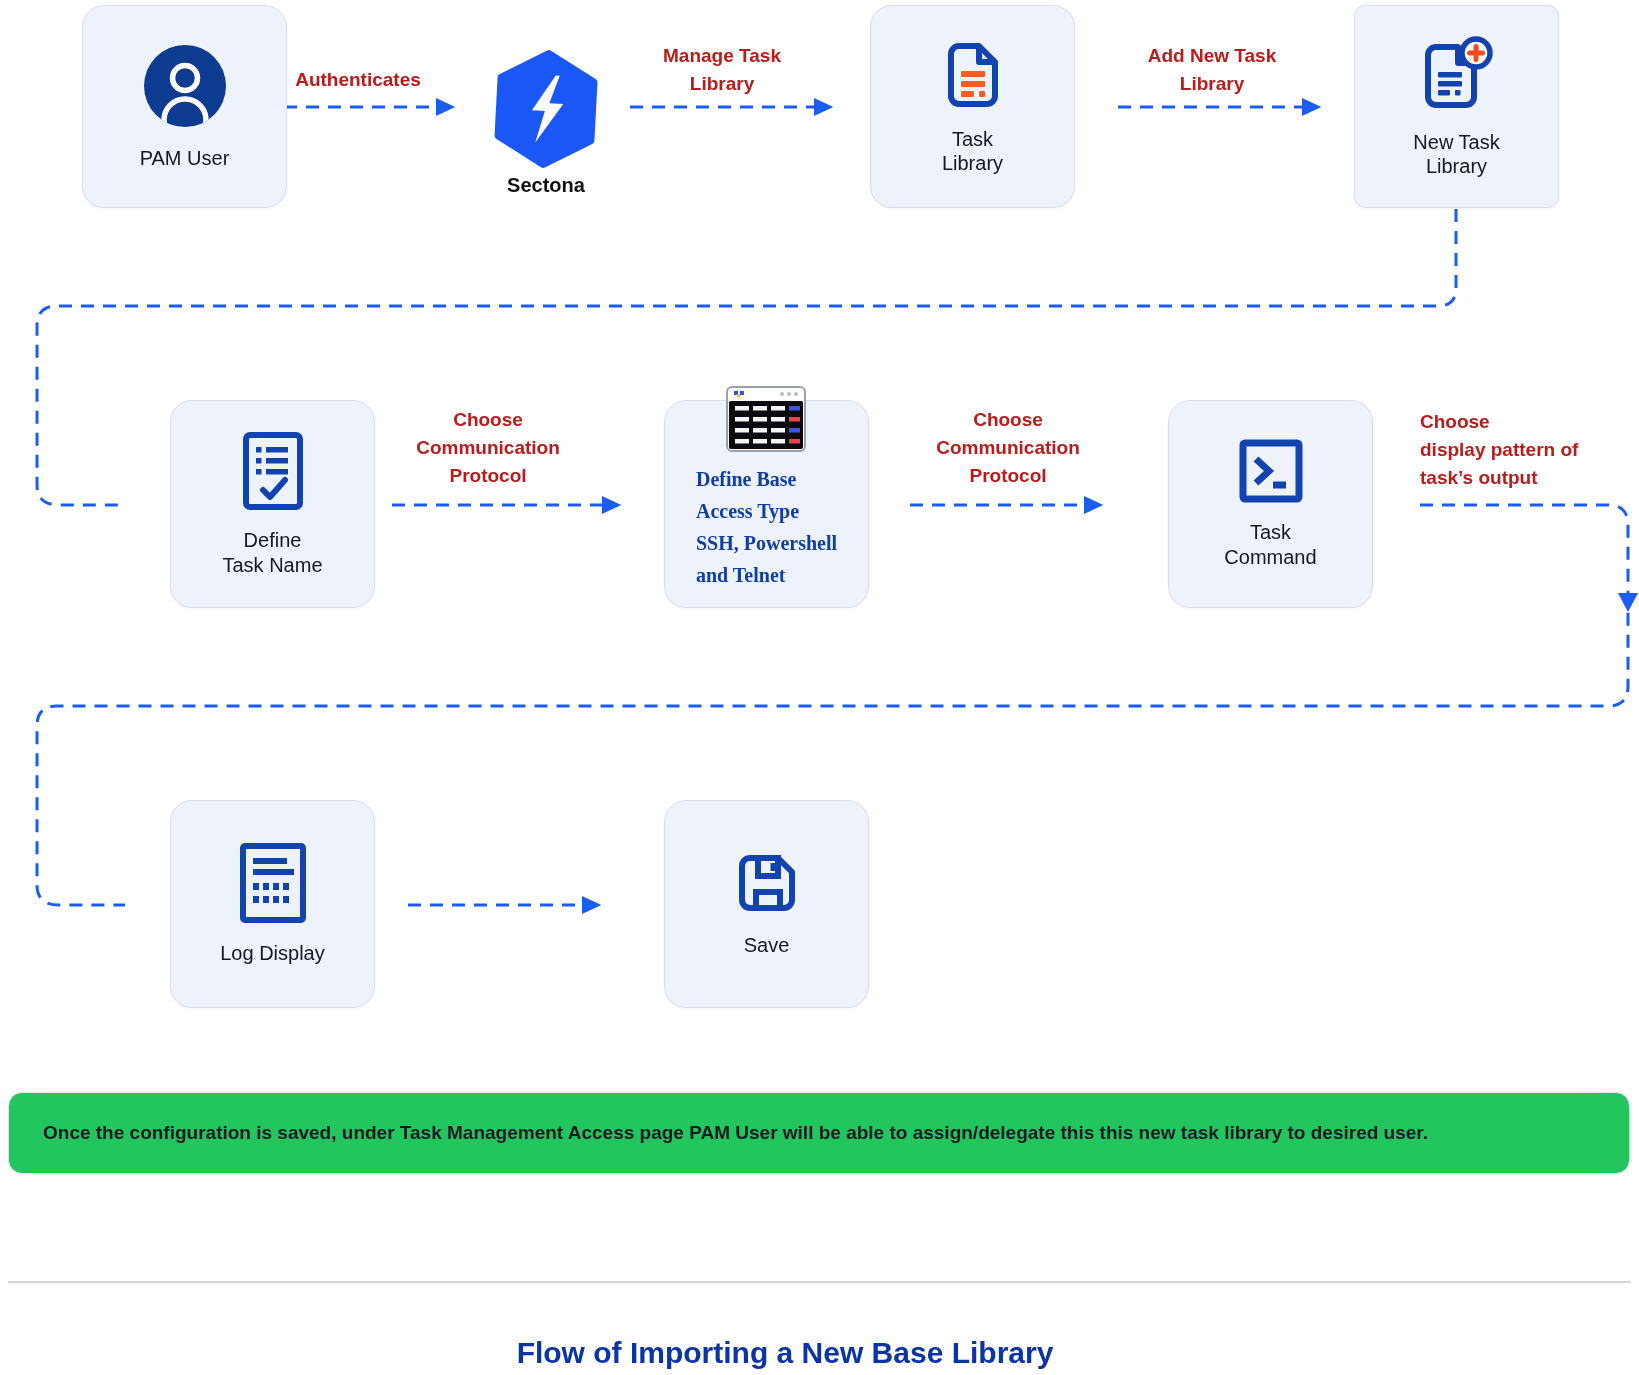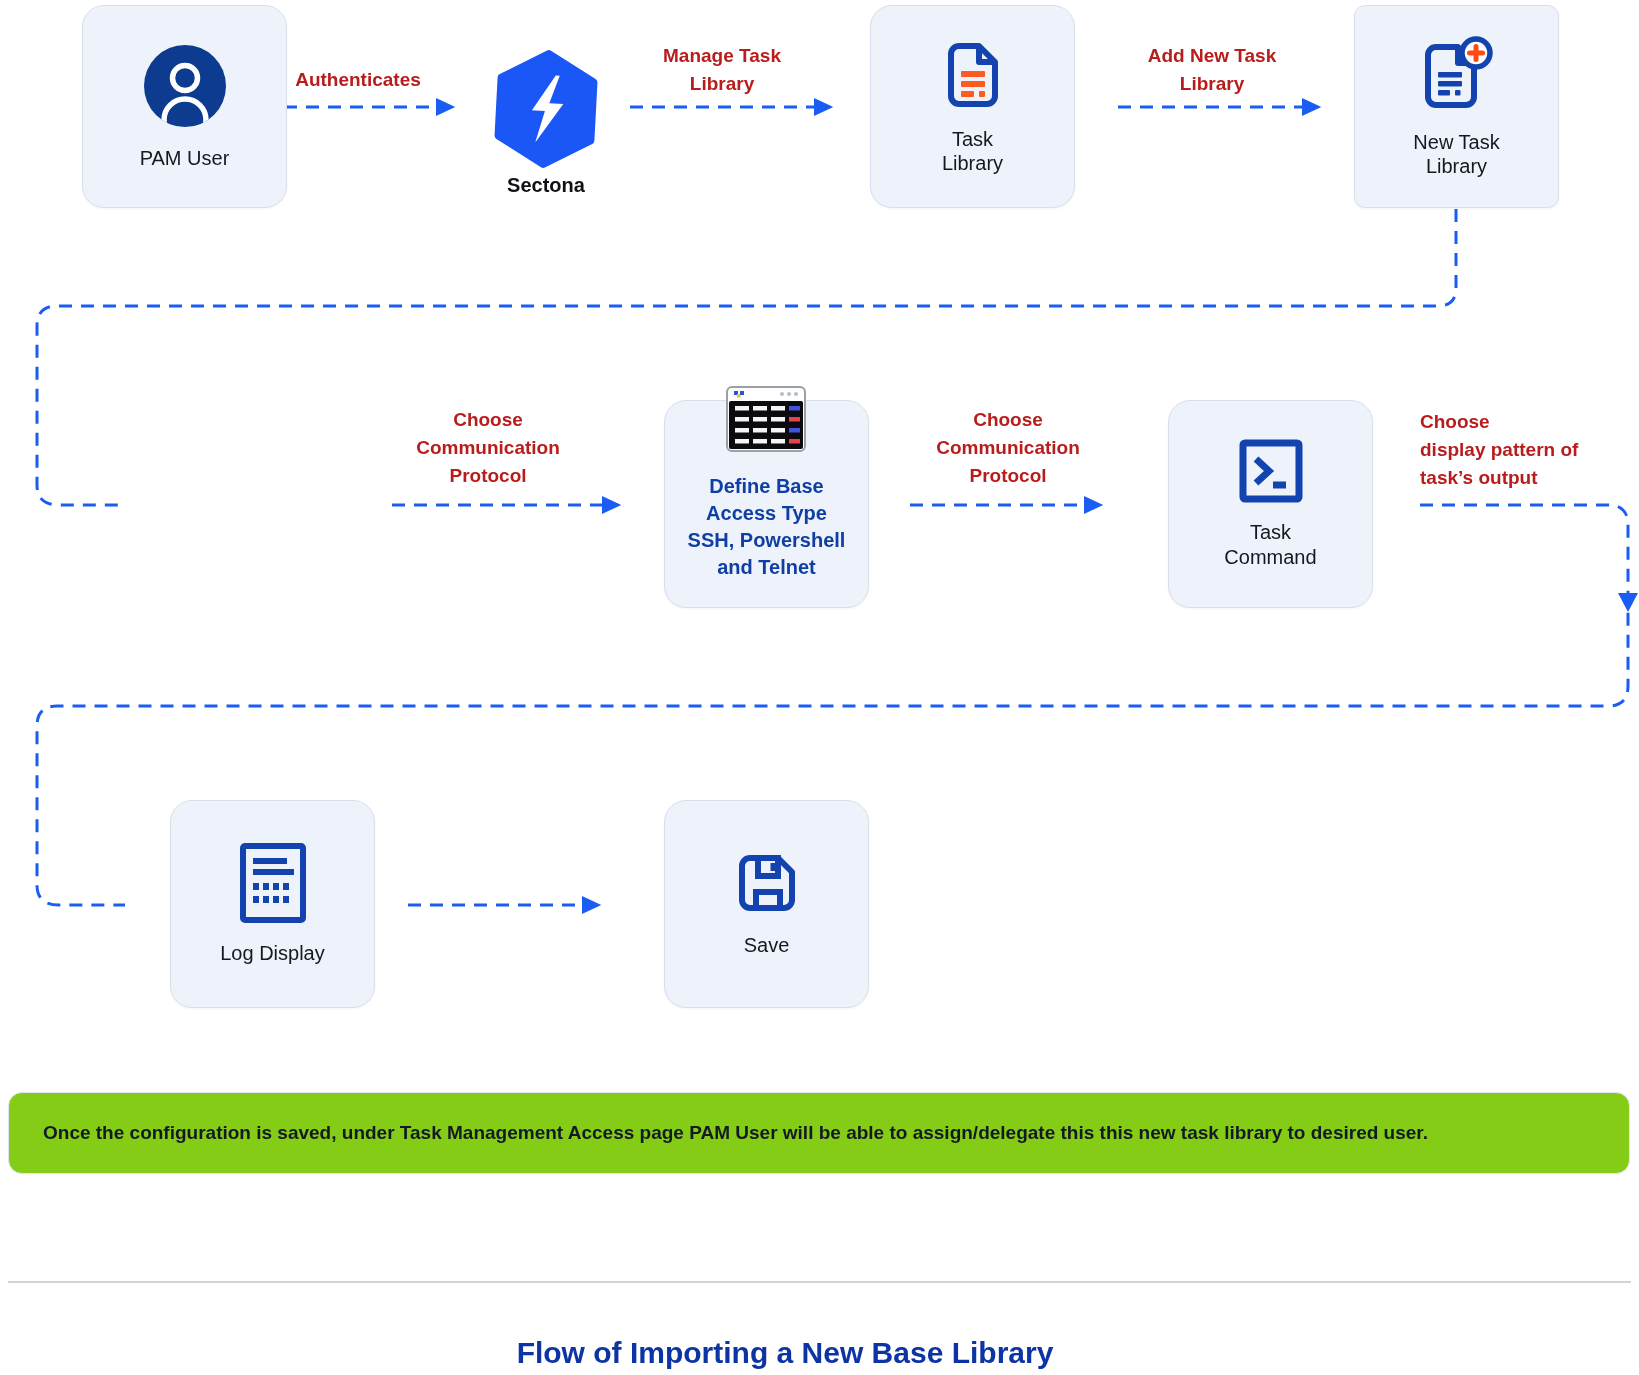--- a/index.html
+++ b/index.html
@@ -12,25 +12,25 @@
         border:1.5px solid #D9DFEA;border-radius:22px;
         display:flex;flex-direction:column;align-items:center;justify-content:center;
         gap:17px;box-shadow:0 1px 2px rgba(20,40,90,.05);box-sizing:border-box;}
   .nlabel{font-size:20px;line-height:1.22;color:#15181E;text-align:center;white-space:pre-line;}
   .elabel{position:absolute;font-size:19px;line-height:28px;font-weight:700;color:#b91c1c;
           text-align:center;white-space:pre-line;}
   .elabel.left{text-align:left;}
   .logo{position:absolute;left:492px;top:50px;width:108px;display:flex;flex-direction:column;
         align-items:center;}
   .brand{margin-top:6px;font-size:20px;font-weight:700;color:#0F1115;}
-  .bluetext{font-size:20px;line-height:27px;font-weight:700;color:#0F3EA5;text-align:center;
-            white-space:pre-line;}
+  .bluetext{font-size:20px;line-height:32px;font-weight:700;color:#0F3EA5;
+            white-space:pre-line;font-family:Liberation Serif, serif;}
   .node.padded{padding-top:46px;}
   .termicon{position:absolute;left:726px;top:386px;z-index:3;}
-  .note{position:absolute;left:8px;top:1092px;width:1622px;height:82px;background:#84cc16;
+  .note{position:absolute;left:8px;top:1092px;width:1622px;height:82px;background:#22c55e;
         border:1.5px solid #DFE5F0;border-radius:14px;display:flex;align-items:center;
         padding:0 34px;box-sizing:border-box;font-size:19px;font-weight:700;color:#141A24;}
   .divider{position:absolute;left:8px;right:8px;top:1281px;height:2px;background:#D4D4D4;}
   .title{position:absolute;left:0;top:1336px;width:1570px;text-align:center;font-size:30px;
          font-weight:700;color:#0C34A4;}
 </style>
 </head>
 <body>
 
 <div class="canvas">
@@ -106,20 +106,36 @@
       <circle cx="56" cy="18" r="14" fill="#ffffff" stroke="#1243AE" stroke-width="5.5"></circle>
       <g stroke="#FF4A18" stroke-width="5" stroke-linecap="round">
         <line x1="56" y1="11.5" x2="56" y2="24.5"></line>
         <line x1="49.5" y1="18" x2="62.5" y2="18"></line>
       </g>
     </svg>
     <div class="nlabel">New Task
 Library</div>
   </div>
 
+  <div class="node" style="left:170px;top:400px;height:208px;">
+    <svg width="62" height="80" viewBox="0 0 62 80">
+      <rect x="4" y="4" width="54" height="72" rx="4" fill="none" stroke="#1243AE" stroke-width="6"></rect>
+      <g fill="#1243AE">
+        <rect x="14" y="16" width="5.5" height="5.5"></rect>
+        <rect x="24" y="16" width="22" height="5.5"></rect>
+        <rect x="14" y="27" width="5.5" height="5.5"></rect>
+        <rect x="24" y="27" width="22" height="5.5"></rect>
+        <rect x="14" y="38" width="5.5" height="5.5"></rect>
+        <rect x="24" y="38" width="22" height="5.5"></rect>
+      </g>
+      <polyline points="21,59 28,66 43,49" fill="none" stroke="#1243AE" stroke-width="6" stroke-linecap="round" stroke-linejoin="round"></polyline>
+    </svg>
+    <div class="nlabel">Define
+Task Name</div>
+  </div>
 
   <div class="node padded" style="left:664px;top:400px;height:208px;">
     <div class="bluetext">Define Base
 Access Type
 SSH, Powershell
 and Telnet</div>
   </div>
   <svg class="termicon" width="80" height="66" viewBox="0 0 80 66">
     <rect x="1" y="1" width="78" height="64" rx="5" fill="#ffffff" stroke="#9AA0A8" stroke-width="2"></rect>
     <g>

